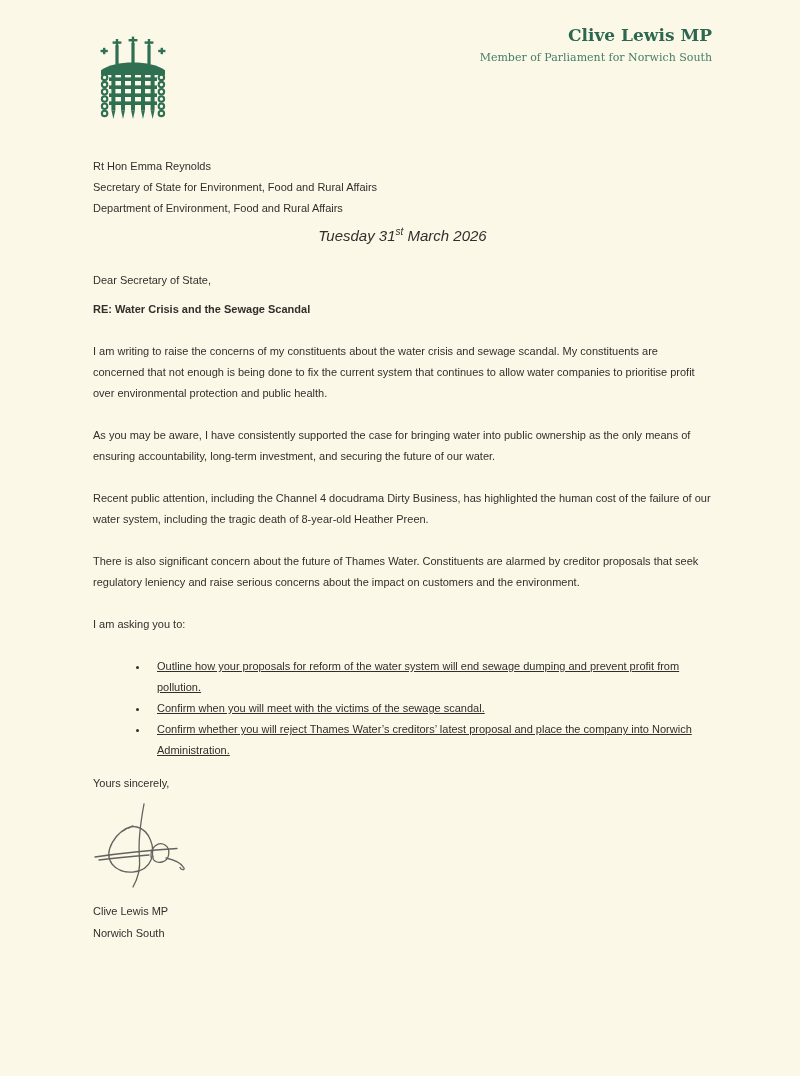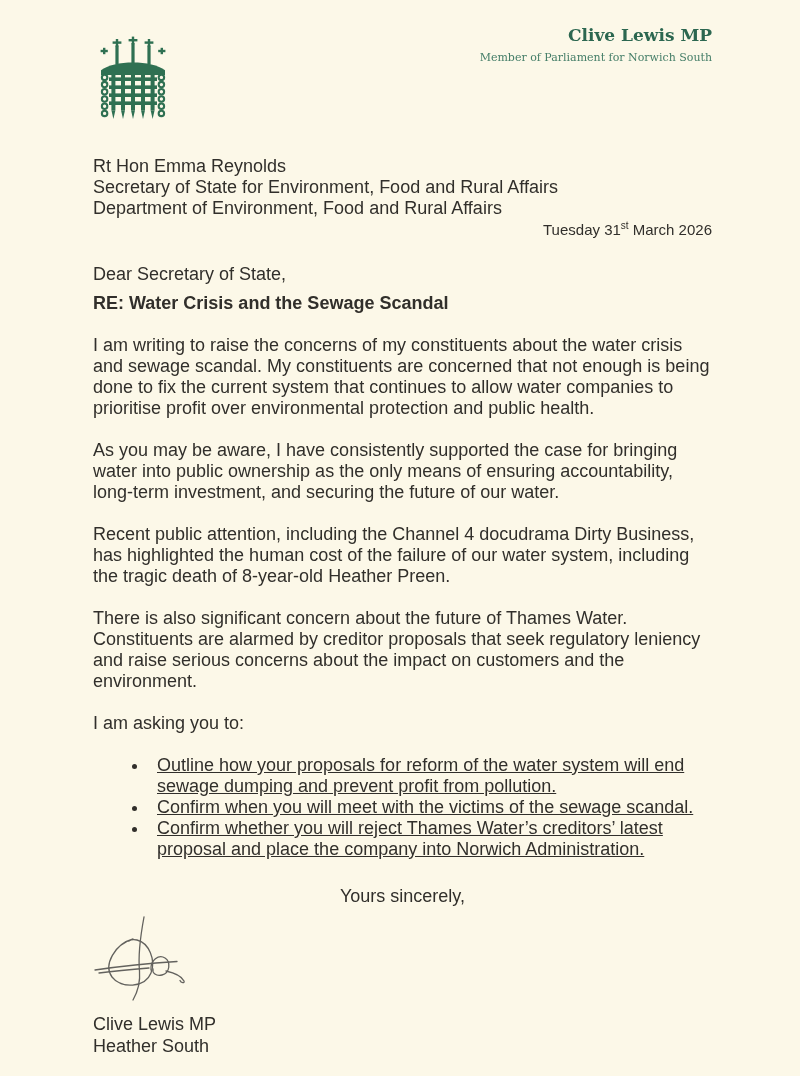--- a/index.html
+++ b/index.html
@@ -49,50 +49,51 @@
     color: #457e68;
     text-align: right;
   }
   
   .recipient {
     margin-top: 24px;
     font-size: 15px;
     line-height: 21.5px;
   }
   .date-line {
-    text-align: right;
+    text-align: center;
     font-size: 15px;
-    margin-top: 2px;
+    margin-top: 8px;
+    font-style: italic;
   }
   .date-line sup {
     font-size: 10px;
     vertical-align: super;
     line-height: 0;
   }
   
   .body-text {
-    font-size: 18px;
+    font-size: 11px;
     line-height: 21px;
   }
   .salutation { margin-top: 26px; }
   .subject {
     font-weight: bold;
     margin-top: 8px;
   }
   .para { margin: 21px 0 0 0; }
   .requests {
     margin: 21px 0 0 0;
     padding: 0 0 0 56px;
   }
   .requests li {
     padding-left: 8px;
     margin: 0;
     text-decoration: underline;
   }
-  .closing { margin-top: 26px; text-align: center; }
+  .closing { margin-top: 12px; }
   .signature-wrap {
     margin: 6px 0 0 -6px;
     height: 96px;
   }
   .signoff { margin-top: 4px; }
   .signoff div { line-height: 22px; }
 </style>
 </head>
 <body>
 
@@ -198,16 +199,16 @@
         <path d="M8,57 C35,53 66,50 90,48.5"></path>
         <path d="M12,60 C32,57.5 50,56 62,55"></path>
         <path d="M64,57 C63,47 72,41 78,45 C84,49 83,60 75,62 C69,63.5 65,60 66,56"></path>
         <path d="M79,58 C88,60 95,64 97,68 C98,70.5 94,70 93,67.5"></path>
       </g>
     </svg>
   </div>
 
   <div class="body-text signoff">
     <div>Clive Lewis MP</div>
-    <div>Heather South</div>
+    <div>Norwich South</div>
   </div>
 
 </div>
 
 </body></html>

